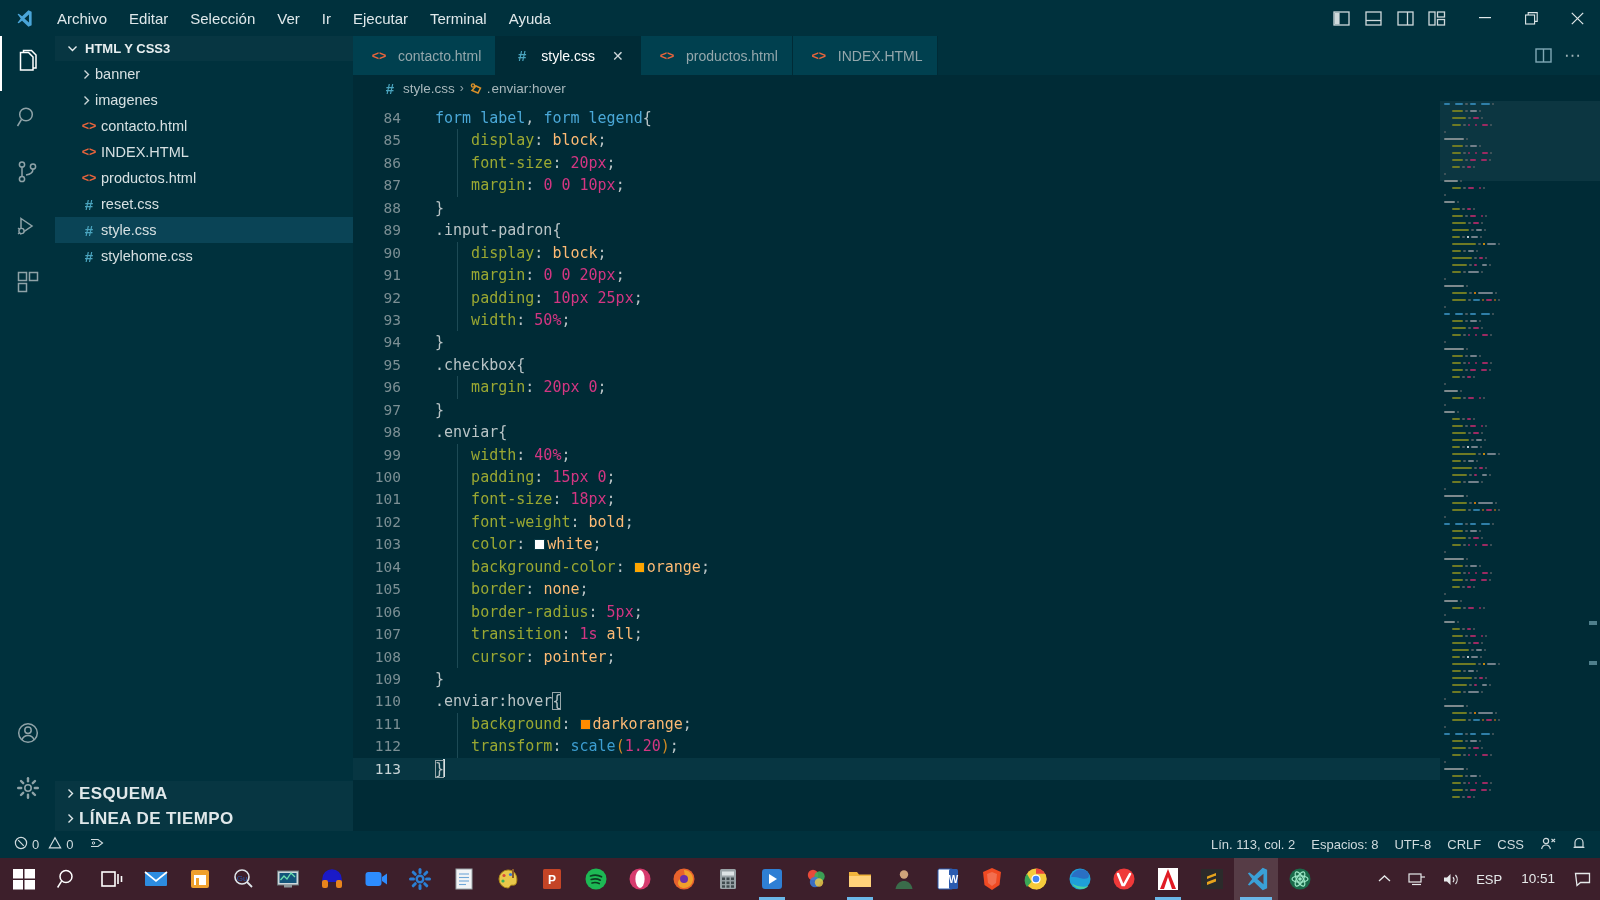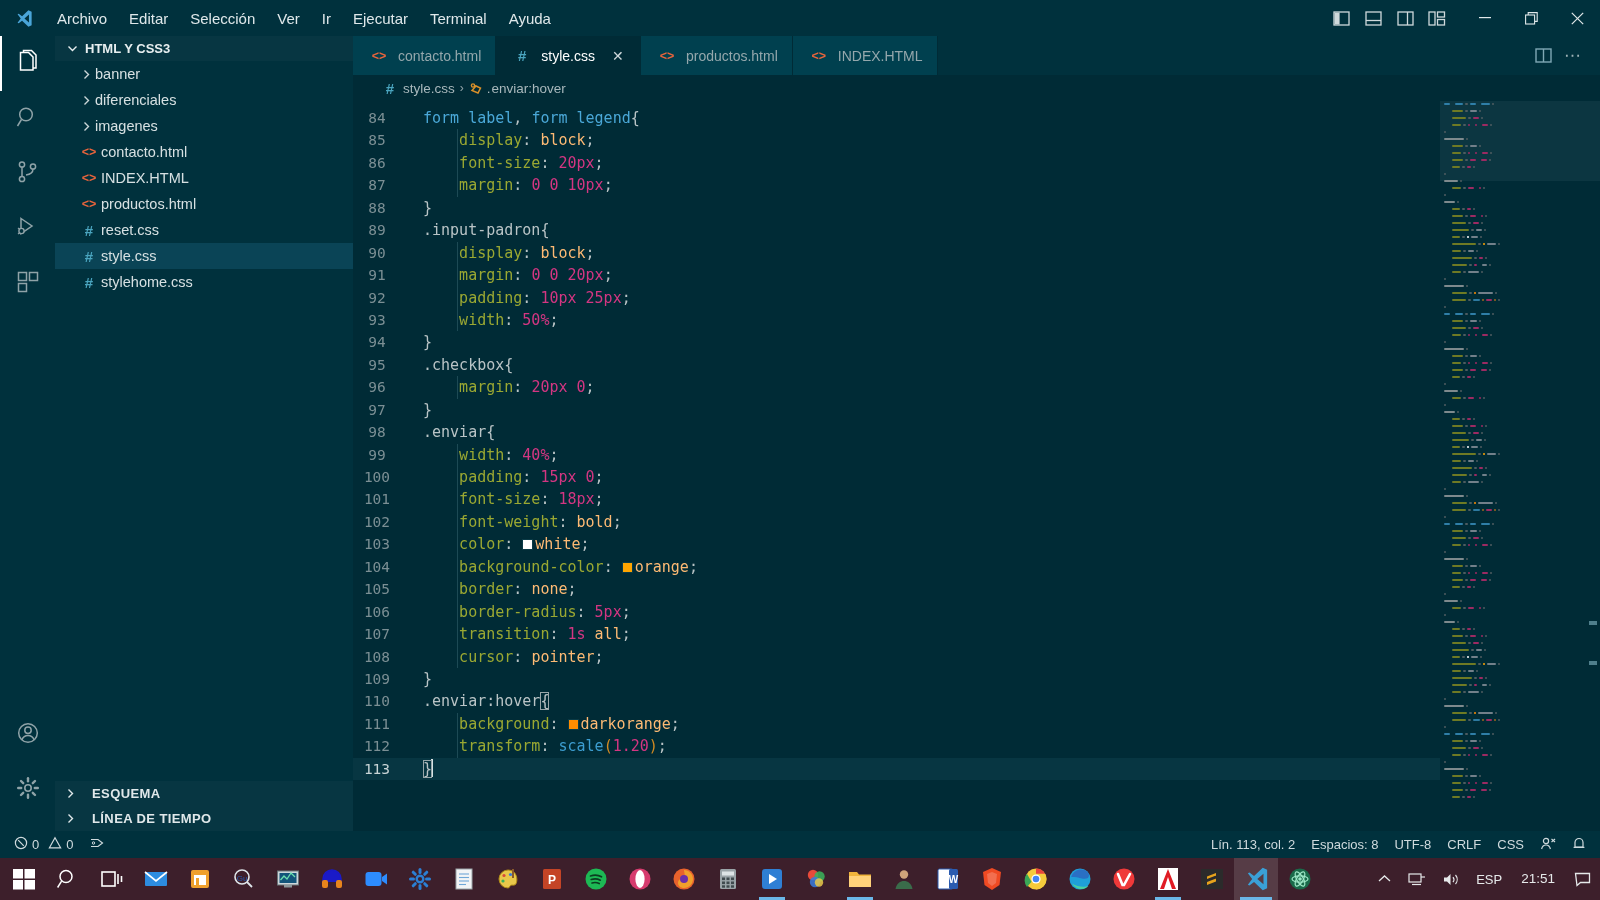--- a/index.html
+++ b/index.html
@@ -64,22 +64,22 @@
     padding-left: 8px; cursor: pointer; white-space: nowrap;
   }
   .tree-row.selected { background: #0a4456; }
   .twisty { width: 18px; display: inline-flex; justify-content: center; align-items: center; color: #cbd6d8; }
   .ficon { width: 24px; display: inline-flex; justify-content: center; align-items: center; font-size: 13px; }
   .ficon.html { color: #e8643c; font-weight: bold; font-size: 12.5px; }
   .ficon.css { color: #4aa5bf; font-weight: bold; font-size: 15px; }
   .indent-1 { padding-left: 22px; }
   .side-foot { margin-top: auto; }
   .panel-head {
-    height: 25px; display: flex; align-items: center; gap: 13px; padding-left: 6px;
-    color: #e0e8ea; font-size: 13px; font-weight: bold; letter-spacing: .4px; background: #073642;
+    height: 25px; display: flex; align-items: center; gap: 0; padding-left: 6px;
+    color: #e0e8ea; font-size: 17px; font-weight: bold; letter-spacing: .4px; background: #073642;
   }
 
   
   .editor { flex: 1 1 auto; display: flex; flex-direction: column; min-width: 0; background: #002b36; }
   .tabsrow { height: 39px; background: #00313d; display: flex; align-items: stretch; position: relative; }
   .tab {
     display: flex; align-items: center; gap: 7px; padding: 0 14px; font-size: 14px;
     color: #94a7ac; background: #00404f; border-right: 1px solid #002b36; white-space: nowrap; cursor: pointer;
   }
   .tab.active { background: #002b36; color: #ffffff; }
@@ -95,22 +95,22 @@
   .bc-item { display: inline-flex; align-items: center; gap: 5px; }
 
   .code-area { flex: 1 1 auto; position: relative; display: flex; overflow: hidden; }
   .code-scroll { flex: 1 1 auto; position: relative; overflow: hidden; }
   pre.code {
     font-family: "DejaVu Sans Mono", "Liberation Mono", monospace;
     font-size: 15px; line-height: 22.45px; color: #93a1a1; margin: 0;
     padding-top: 6px; white-space: pre;
   }
   .ln {
-    display: inline-block; width: 48px; text-align: center; color: #7b8f94;
-    margin-right: 22px; font-size: 14.5px;
+    display: inline-block; width: 48px; text-align: right; color: #7b8f94;
+    margin-right: 34px; font-size: 14.5px;
   }
   .ln.cur { color: #c8d4d6; }
   .row-line { display: block; position: relative; height: 22.45px; }
   .row-line.current { background: #073642; }
   .guide { position: absolute; left: 104px; top: 0; bottom: 0; width: 1px; background: #1d4a55; }
 
   
   .t-sel   { color: #4aa8d8; }       
   .t-cls   { color: #b9c4c6; }       
   .t-prop  { color: #9aa832; }       
@@ -324,28 +324,20 @@
           <span>HTML Y CSS3</span>
         </div>
 
         <div class="tree-row indent-1">
           <span class="twisty">
             <svg width="11" height="11" viewBox="0 0 11 11">
                 <polyline points="3.5,1.5 7.5,5.5 3.5,9.5" fill="none" stroke="#cbd6d8" stroke-width="1.4"></polyline>
               </svg>
           </span>
           <span>banner</span>
-        </div>
-        <div class="tree-row indent-1">
-          <span class="twisty">
-            <svg width="11" height="11" viewBox="0 0 11 11">
-                <polyline points="3.5,1.5 7.5,5.5 3.5,9.5" fill="none" stroke="#cbd6d8" stroke-width="1.4"></polyline>
-              </svg>
-          </span>
-          <span>diferenciales</span>
         </div>
         <div class="tree-row indent-1">
           <span class="twisty">
             <svg width="11" height="11" viewBox="0 0 11 11">
                 <polyline points="3.5,1.5 7.5,5.5 3.5,9.5" fill="none" stroke="#cbd6d8" stroke-width="1.4"></polyline>
               </svg>
           </span>
           <span>imagenes</span>
         </div>
 
@@ -1144,21 +1136,21 @@
           </svg>
       </div>
       <div class="tray-item">
         <svg width="18" height="15" viewBox="0 0 18 15">
             <polygon points="2,5.5 5,5.5 8.5,2 8.5,13 5,9.5 2,9.5" fill="#e6e9ea"></polygon>
             <path d="M11 5a4 4 0 0 1 0 5" fill="none" stroke="#e6e9ea" stroke-width="1.2"></path>
             <path d="M13.5 3a7 7 0 0 1 0 9" fill="none" stroke="#e6e9ea" stroke-width="1.2"></path>
           </svg>
       </div>
       <div class="tray-item">ESP</div>
-      <div class="tray-item tray-clock">21:51</div>
+      <div class="tray-item tray-clock">10:51</div>
       <div class="tray-item">
         <svg width="17" height="15" viewBox="0 0 17 15">
             <path d="M1.5 1.5h14v9h-9l-3.5 3z" fill="none" stroke="#e6e9ea" stroke-width="1.3"></path>
           </svg>
       </div>
     </div>
   </div>
 </div>
 
 </body></html>

